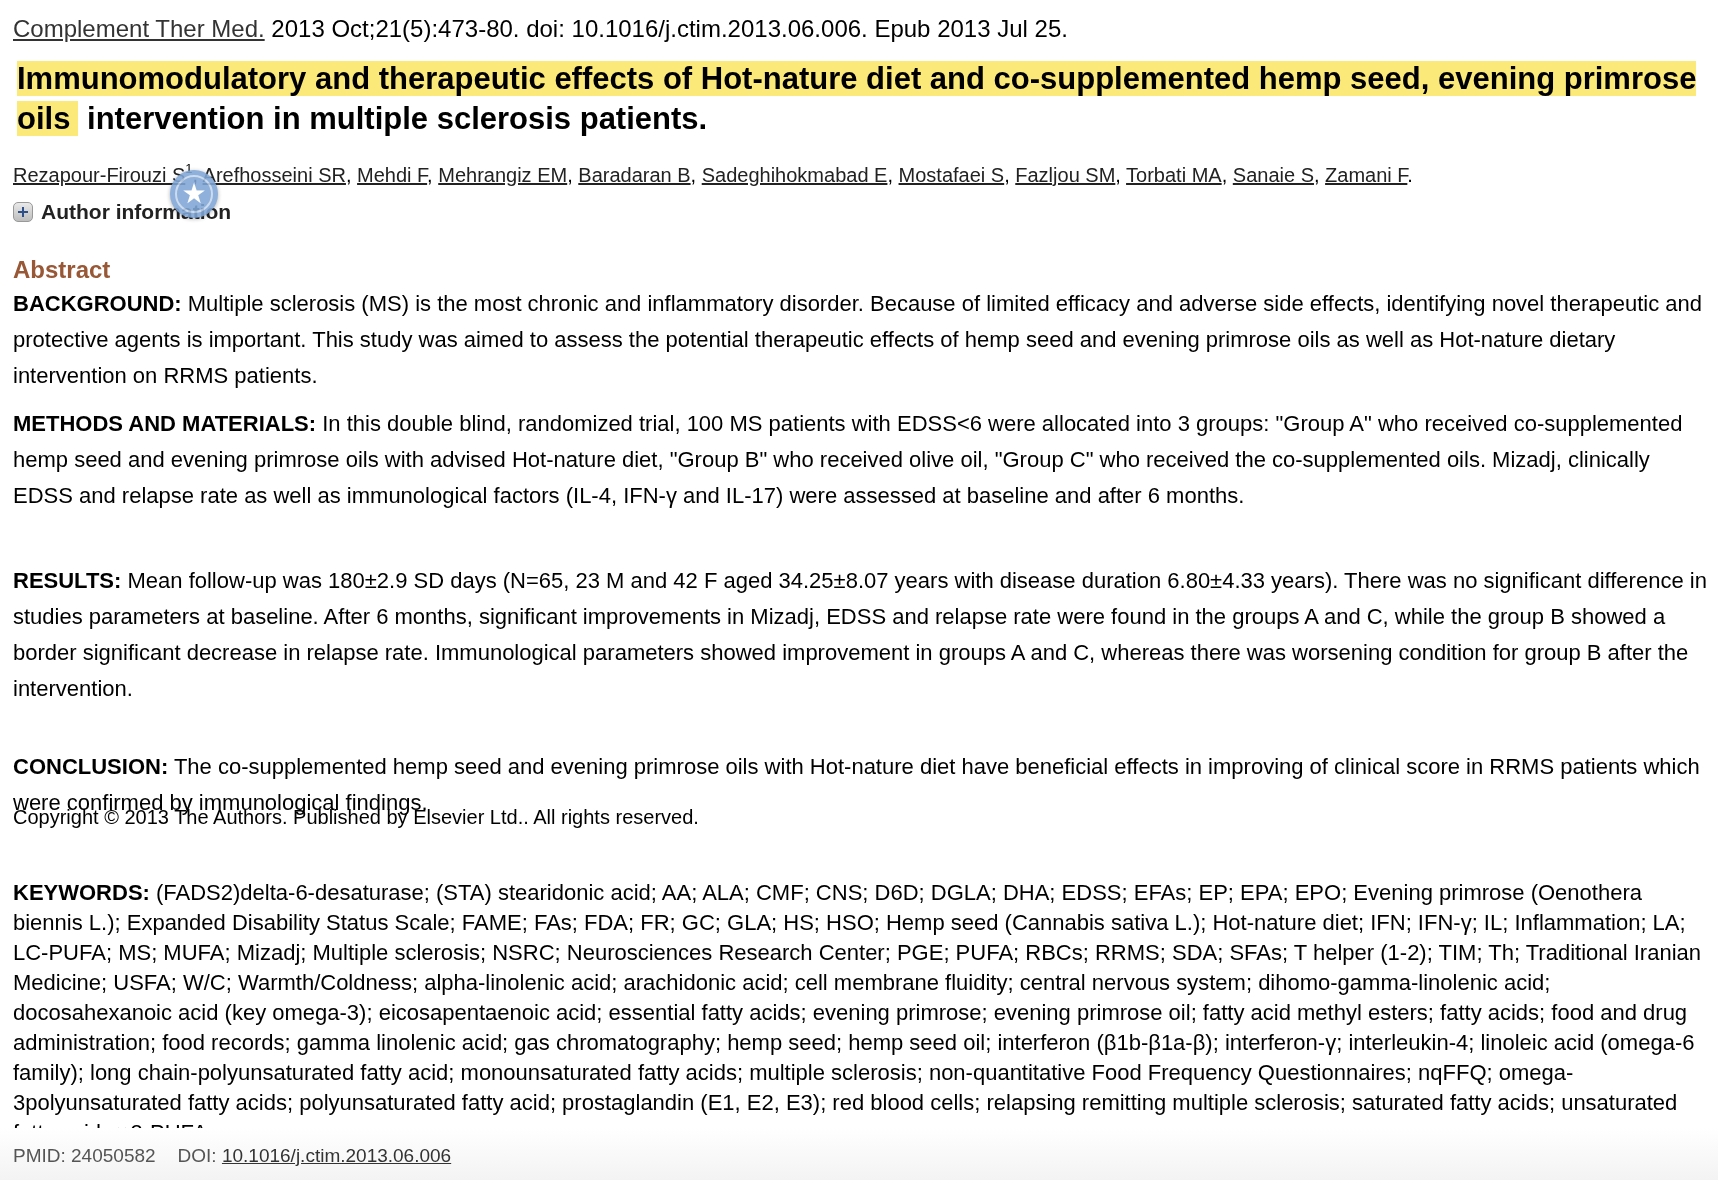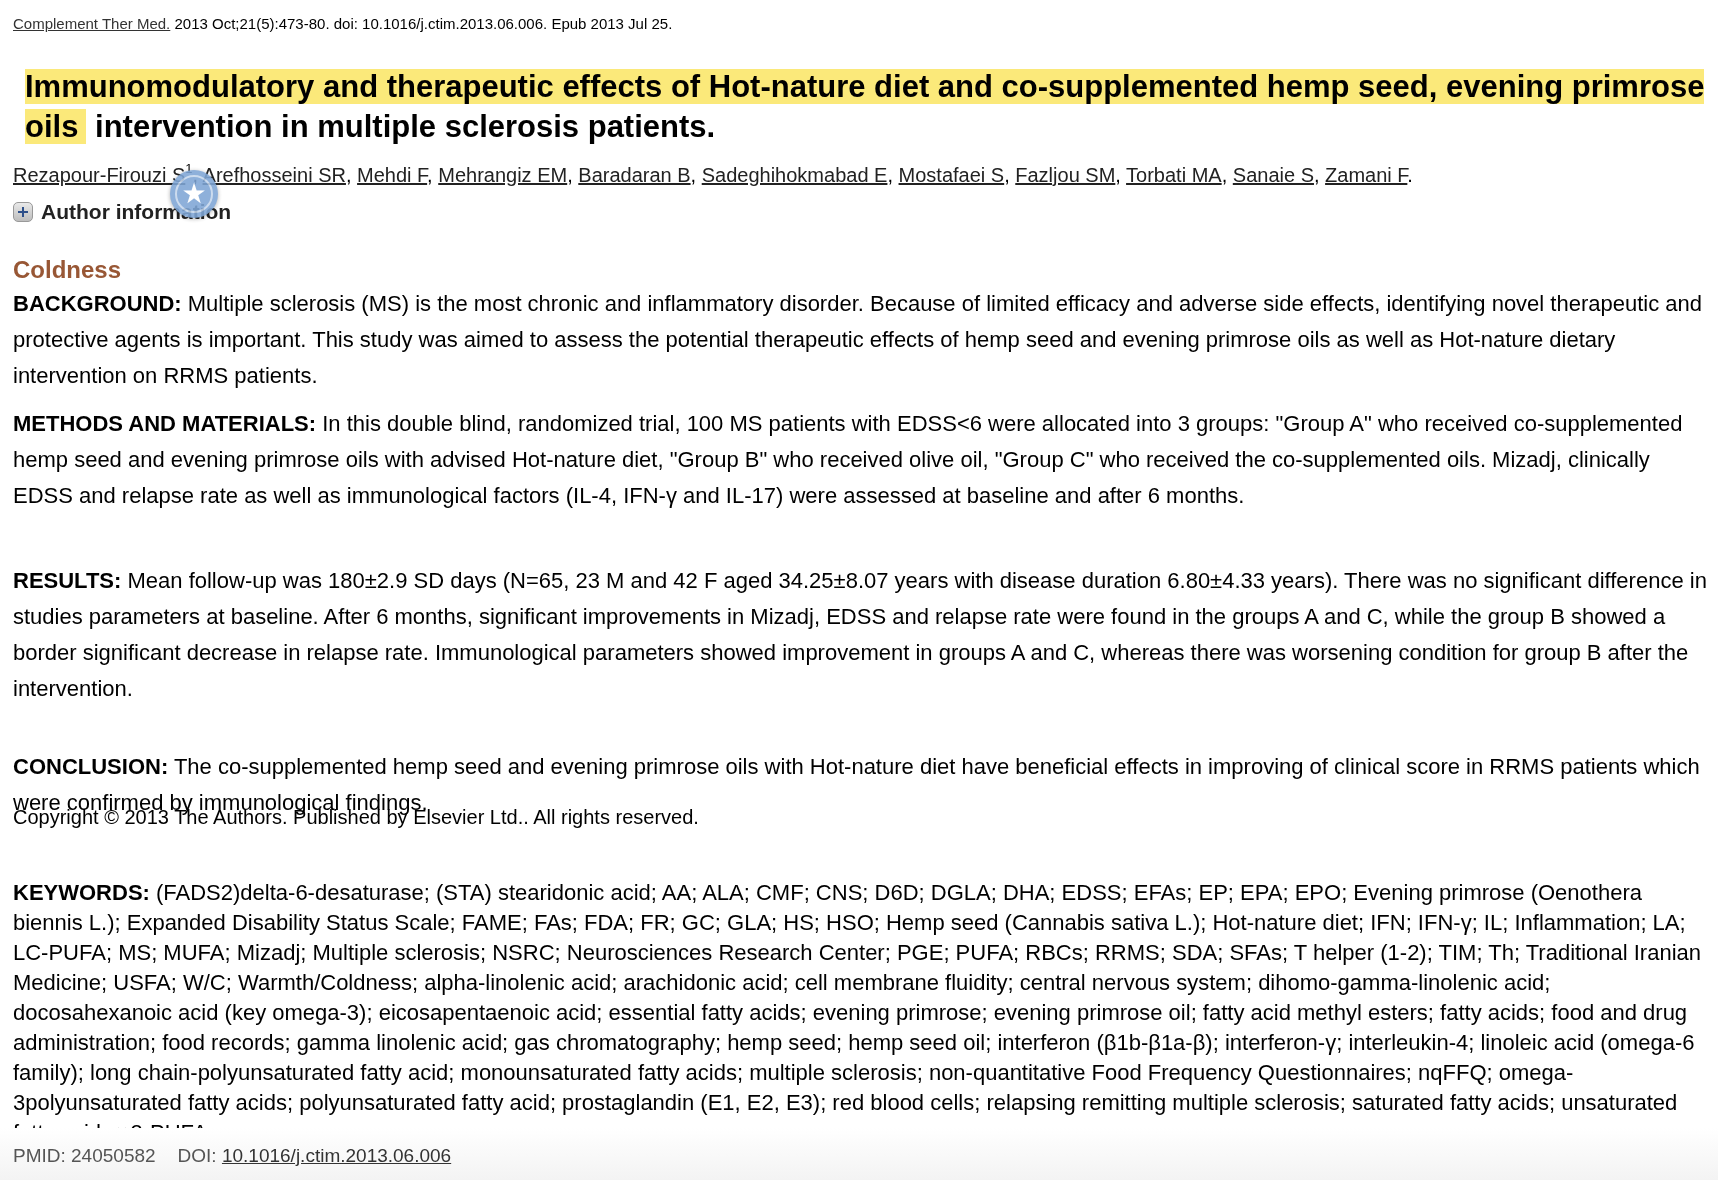--- a/index.html
+++ b/index.html
@@ -5,25 +5,25 @@
     html, body { margin: 0; padding: 0; }
     body {
       width: 1718px; height: 1180px; overflow: hidden;
       background: #ffffff;
       font-family: "Liberation Sans", sans-serif;
       color: #000;
       position: relative;
     }
     .page { position: absolute; left: 13px; top: 0; width: 1700px; }
     a, .link { color: #222; text-decoration: underline; cursor: pointer; }
-    .cit { position: absolute; top: 15px; left: 0; font-size: 15px; color: #000; white-space: nowrap; }
+    .cit { position: absolute; top: 15px; left: 0; font-size: 24px; color: #000; white-space: nowrap; }
     .cit .link { color: #333; }
     .title {
       position: absolute; top: 55px; left: 0; width: 1690px;
-      font-size: 31px; font-weight: bold; line-height: 40px; margin: 12px;
+      font-size: 31px; font-weight: bold; line-height: 40px; margin: 4px;
     }
     .title .hl { background: #fbe97a; padding-right: 8px; }
     .authors { position: absolute; top: 161px; left: 0; font-size: 20px; white-space: nowrap; }
     .authors sup { font-size: 13px; vertical-align: 9px; }
     .star-badge {
       position: absolute; left: 170px; top: 170px; width: 48px; height: 48px;
       border-radius: 50%; background: #7fa6d6; opacity: 0.88;
       box-shadow: 0 1px 4px rgba(0,0,0,0.35);
       display: flex; align-items: center; justify-content: center;
       color: #fff; font-size: 28px; line-height: 1;
@@ -79,21 +79,21 @@
     <span class="link">Torbati MA</span>, 
     <span class="link">Sanaie S</span>, 
     <span class="link">Zamani F</span>.
   </div>
 
   <div class="author-info">
     <span class="plus-icon"></span>
     <span>Author information</span>
   </div>
 
-  <h3 class="abstract-h">Coldness</h3>
+  <h3 class="abstract-h">Abstract</h3>
 
   <p class="para p-bg">
     <b>BACKGROUND:</b><span> Multiple sclerosis (MS) is the most chronic and inflammatory disorder. Because of limited efficacy and adverse side effects, identifying novel therapeutic and protective agents is important. This study was aimed to assess the potential therapeutic effects of hemp seed and evening primrose oils as well as Hot-nature dietary intervention on RRMS patients.</span>
   </p>
   <p class="para p-mm">
     <b>METHODS AND MATERIALS:</b><span> In this double blind, randomized trial, 100 MS patients with EDSS&lt;6 were allocated into 3 groups: "Group A" who received co-supplemented hemp seed and evening primrose oils with advised Hot-nature diet, "Group B" who received olive oil, "Group C" who received the co-supplemented oils. Mizadj, clinically EDSS and relapse rate as well as immunological factors (IL-4, IFN-γ and IL-17) were assessed at baseline and after 6 months.</span>
   </p>
   <p class="para p-res">
     <b>RESULTS:</b><span> Mean follow-up was 180±2.9 SD days (N=65, 23 M and 42 F aged 34.25±8.07 years with disease duration 6.80±4.33 years). There was no significant difference in studies parameters at baseline. After 6 months, significant improvements in Mizadj, EDSS and relapse rate were found in the groups A and C, while the group B showed a border significant decrease in relapse rate. Immunological parameters showed improvement in groups A and C, whereas there was worsening condition for group B after the intervention.</span>
   </p>

